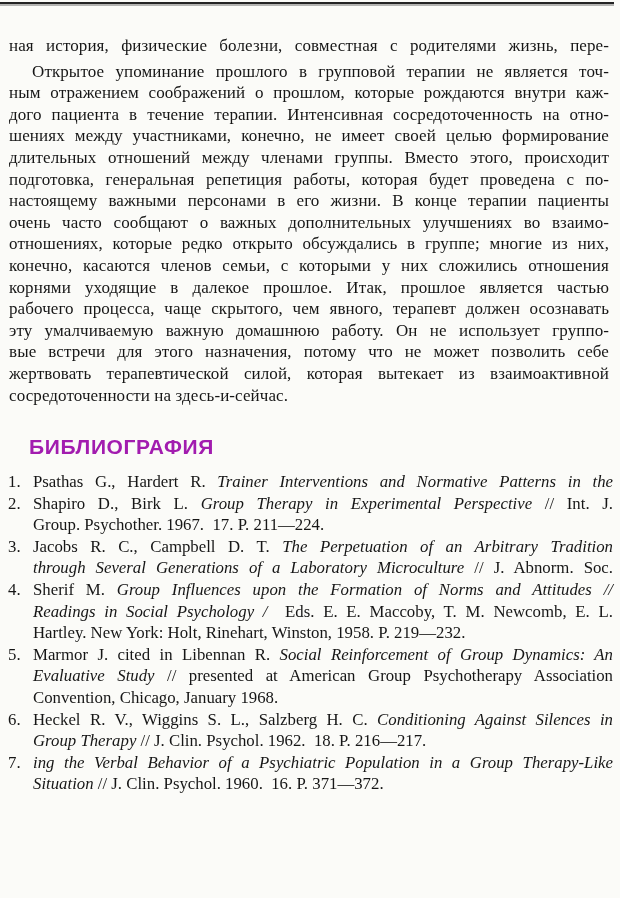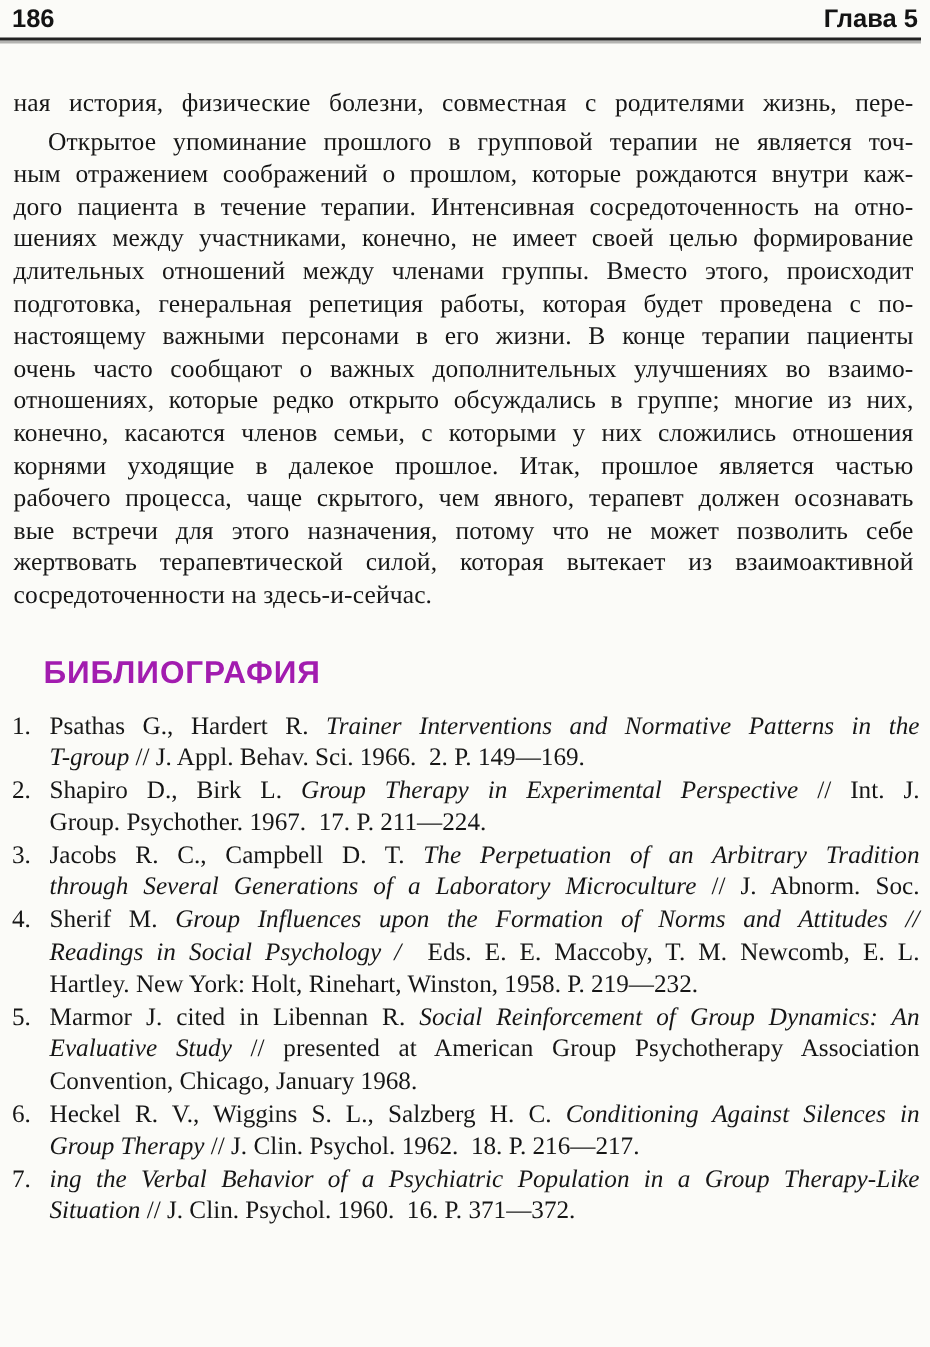--- a/index.html
+++ b/index.html
@@ -49,56 +49,52 @@
     font-size:16.8px; line-height:21.6px;
   }
   .bib-item { position:relative; padding-left:28px; }
   .bib-num { position:absolute; left:3px; top:0; }
   .bib-item em { font-style:italic; }
 </style>
 </head>
 <body>
 
 <div class="page">
-  <div class="running-head">
-    <span>186</span>
-    <span>Глава 5</span>
-  </div>
   <div class="rule"></div>
 
   <div class="body-text">
       <div class="para">
         <div class="line">ная история, физические болезни, совместная с родителями жизнь, пере-</div>
       </div>
       <div class="para indent">
         <div class="line">Открытое упоминание прошлого в групповой терапии не является точ-</div>
         <div class="line">ным отражением соображений о прошлом, которые рождаются внутри каж-</div>
         <div class="line">дого пациента в течение терапии. Интенсивная сосредоточенность на отно-</div>
         <div class="line">шениях между участниками, конечно, не имеет своей целью формирование</div>
         <div class="line">длительных отношений между членами группы. Вместо этого, происходит</div>
         <div class="line">подготовка, генеральная репетиция работы, которая будет проведена с по-</div>
         <div class="line">настоящему важными персонами в его жизни. В конце терапии пациенты</div>
         <div class="line">очень часто сообщают о важных дополнительных улучшениях во взаимо-</div>
         <div class="line">отношениях, которые редко открыто обсуждались в группе; многие из них,</div>
         <div class="line">конечно, касаются членов семьи, с которыми у них сложились отношения</div>
         <div class="line">корнями уходящие в далекое прошлое. Итак, прошлое является частью</div>
         <div class="line">рабочего процесса, чаще скрытого, чем явного, терапевт должен осознавать</div>
+        <div class="line">эту умалчиваемую важную домашнюю работу. Он не использует группо-</div>
         <div class="line">вые встречи для этого назначения, потому что не может позволить себе</div>
         <div class="line">жертвовать терапевтической силой, которая вытекает из взаимоактивной</div>
         <div class="line last">сосредоточенности на здесь-и-сейчас.</div>
       </div>
     </div>
 
   <div class="bib-heading">БИБЛИОГРАФИЯ</div>
 
   <div class="bib-list">
       <div class="bib-item">
         <span class="bib-num">1.</span>
         <div class="line"><span>Psathas G., Hardert R. </span><em>Trainer Interventions and Normative Patterns in the</em></div>
-        <div class="line last"><em>T-group</em><span> // J. Appl. Behav. Sci. 1966.&nbsp; 2. P. 149—169.</span></div>
       </div>
       <div class="bib-item">
         <span class="bib-num">2.</span>
         <div class="line"><span>Shapiro D., Birk L. </span><em>Group Therapy in Experimental Perspective</em><span> // Int. J.</span></div>
         <div class="line last"><span>Group. Psychother. 1967.&nbsp; 17. P. 211—224.</span></div>
       </div>
       <div class="bib-item">
         <span class="bib-num">3.</span>
         <div class="line"><span>Jacobs R. C., Campbell D. T. </span><em>The Perpetuation of an Arbitrary Tradition</em></div>
         <div class="line"><em>through Several Generations of a Laboratory Microculture</em><span> // J. Abnorm. Soc.</span></div>

